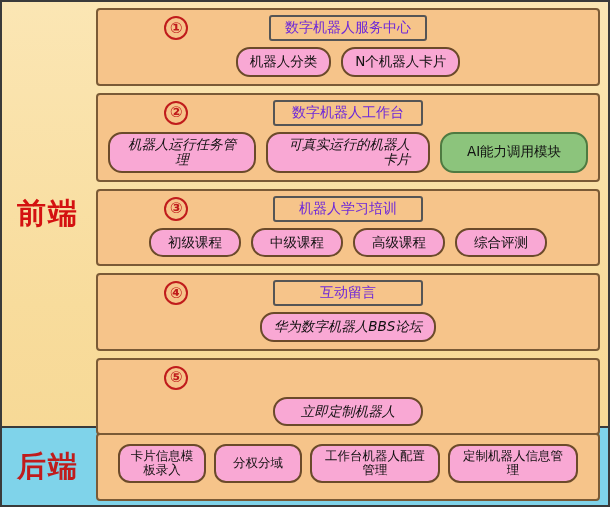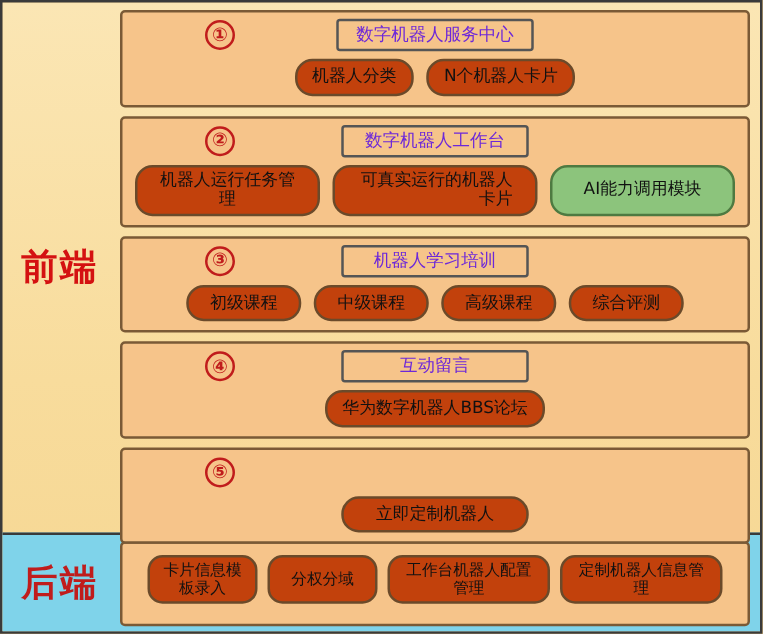--- a/index.html
+++ b/index.html
@@ -94,40 +94,40 @@
   }
   .row {
     display: flex;
     flex-direction: row;
     justify-content: center;
     align-items: stretch;
     gap: 10px;
     margin-top: 6px;
   }
   .chip {
-    background: #c2410c;
+    background: #f9a8d4;
     border: 2px solid #6b4a2a;
     border-radius: 14px;
     font-size: 13.5px;
     color: #111;
     padding: 5px 12px;
     text-align: center;
     display: flex;
     align-items: center;
     justify-content: center;
     line-height: 1.15;
     box-sizing: border-box;
   }
   .chip.green {
     background: #8cc47c;
     border-color: #4e7a41;
   }
   .chip.course { min-width: 92px; }
-  .chip.two-line { padding: 3px 18px; }
-  .chip.center-single { min-width: 150px; }
+  .chip.two-line { padding: 3px 18px; font-style: italic; }
+  .chip.center-single { min-width: 150px; font-style: italic; }
   
   .region-back {
     display: flex;
     flex-direction: row;
     flex: 1;
     background: #7fd3ea;
     border-top: 2px solid #3a3a3a;
     box-sizing: border-box;
   }
   .side-label.back {

